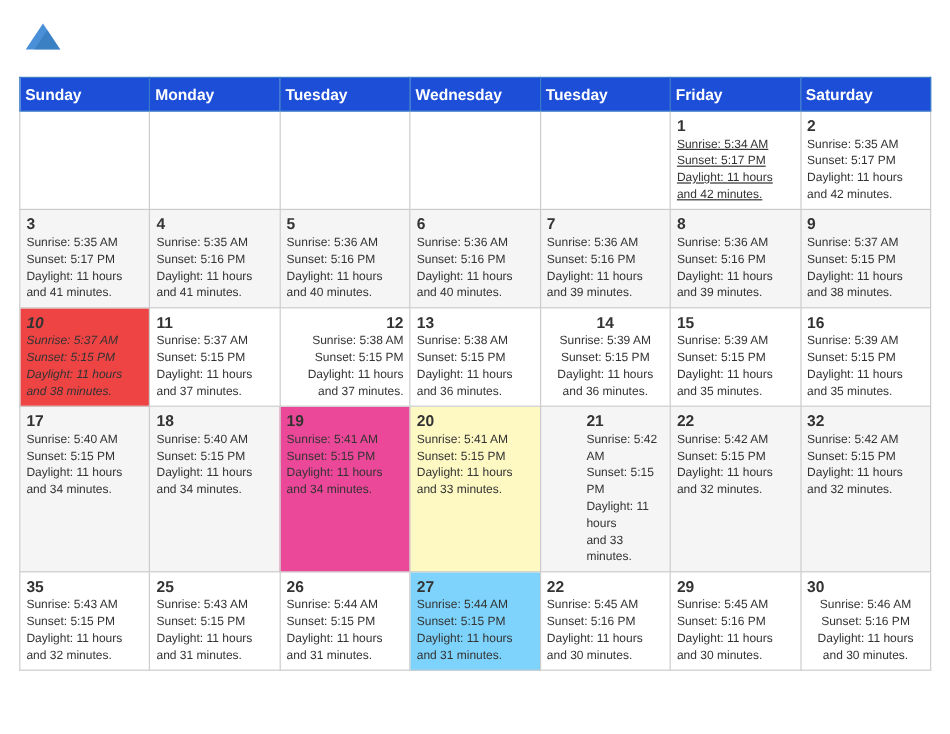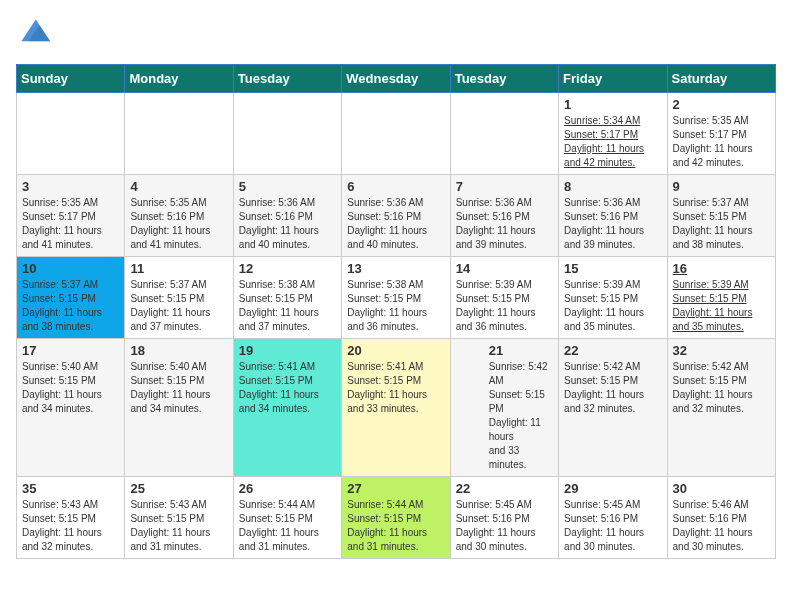--- a/index.html
+++ b/index.html
@@ -51,21 +51,21 @@
     .location {
       font-size: 15px;
       color: #555;
     }
     .calendar {
       width: 100%;
       border-collapse: collapse;
       border: 1px solid #ccc;
     }
     .calendar th {
-      background: #0f766e;
+      background: #1d4ed8;
       color: #fff;
       font-size: 13px;
       font-weight: bold;
       padding: 6px 4px;
       text-align: left;
       border: 1px solid #3a7bc8;
     }
     .calendar td {
       vertical-align: top;
       border: 1px solid #ccc;
@@ -196,63 +196,63 @@
         </td>
         <td style="background: rgb(245, 245, 245);">
           <span class="day-num">9</span>
           <div class="day-info" style="white-space: pre-line;">Sunrise: 5:37 AM
 Sunset: 5:15 PM
 Daylight: 11 hours
 and 38 minutes.</div>
         </td>
       </tr>
       <tr>
-        <td style="background: #0ea5e9;">
+        <td style="background: #ef4444; font-style: italic;">
           <span class="day-num">10</span>
           <div class="day-info" style="white-space: pre-line;">Sunrise: 5:37 AM
 Sunset: 5:15 PM
 Daylight: 11 hours
 and 38 minutes.</div>
         </td>
         <td style="background: rgb(255, 255, 255);">
           <span class="day-num">11</span>
           <div class="day-info" style="white-space: pre-line;">Sunrise: 5:37 AM
 Sunset: 5:15 PM
 Daylight: 11 hours
 and 37 minutes.</div>
         </td>
-        <td style="background: rgb(255, 255, 255);">
+        <td style="background: rgb(255, 255, 255); text-align: right;">
           <span class="day-num">12</span>
           <div class="day-info" style="white-space: pre-line;">Sunrise: 5:38 AM
 Sunset: 5:15 PM
 Daylight: 11 hours
 and 37 minutes.</div>
         </td>
         <td style="background: rgb(255, 255, 255);">
           <span class="day-num">13</span>
           <div class="day-info" style="white-space: pre-line;">Sunrise: 5:38 AM
 Sunset: 5:15 PM
 Daylight: 11 hours
 and 36 minutes.</div>
         </td>
-        <td style="background: rgb(255, 255, 255);">
+        <td style="background: rgb(255, 255, 255); text-align: center;">
           <span class="day-num">14</span>
           <div class="day-info" style="white-space: pre-line;">Sunrise: 5:39 AM
 Sunset: 5:15 PM
 Daylight: 11 hours
 and 36 minutes.</div>
         </td>
         <td style="background: rgb(255, 255, 255);">
           <span class="day-num">15</span>
           <div class="day-info" style="white-space: pre-line;">Sunrise: 5:39 AM
 Sunset: 5:15 PM
 Daylight: 11 hours
 and 35 minutes.</div>
         </td>
-        <td style="background: rgb(255, 255, 255); text-decoration: underline;">
+        <td style="background: rgb(255, 255, 255);">
           <span class="day-num">16</span>
           <div class="day-info" style="white-space: pre-line;">Sunrise: 5:39 AM
 Sunset: 5:15 PM
 Daylight: 11 hours
 and 35 minutes.</div>
         </td>
       </tr>
       <tr>
         <td style="background: rgb(245, 245, 245);">
           <span class="day-num">17</span>
@@ -261,21 +261,21 @@
 Daylight: 11 hours
 and 34 minutes.</div>
         </td>
         <td style="background: rgb(245, 245, 245);">
           <span class="day-num">18</span>
           <div class="day-info" style="white-space: pre-line;">Sunrise: 5:40 AM
 Sunset: 5:15 PM
 Daylight: 11 hours
 and 34 minutes.</div>
         </td>
-        <td style="background: #5eead4;">
+        <td style="background: #ec4899;">
           <span class="day-num">19</span>
           <div class="day-info" style="white-space: pre-line;">Sunrise: 5:41 AM
 Sunset: 5:15 PM
 Daylight: 11 hours
 and 34 minutes.</div>
         </td>
         <td style="background: #fef9c3;">
           <span class="day-num">20</span>
           <div class="day-info" style="white-space: pre-line;">Sunrise: 5:41 AM
 Sunset: 5:15 PM
@@ -319,21 +319,21 @@
 Daylight: 11 hours
 and 31 minutes.</div>
         </td>
         <td style="background: rgb(255, 255, 255);">
           <span class="day-num">26</span>
           <div class="day-info" style="white-space: pre-line;">Sunrise: 5:44 AM
 Sunset: 5:15 PM
 Daylight: 11 hours
 and 31 minutes.</div>
         </td>
-        <td style="background: #bef264;">
+        <td style="background: #7dd3fc;">
           <span class="day-num">27</span>
           <div class="day-info" style="white-space: pre-line;">Sunrise: 5:44 AM
 Sunset: 5:15 PM
 Daylight: 11 hours
 and 31 minutes.</div>
         </td>
         <td style="background: rgb(255, 255, 255);">
           <span class="day-num">22</span>
           <div class="day-info" style="white-space: pre-line;">Sunrise: 5:45 AM
 Sunset: 5:16 PM
@@ -342,20 +342,20 @@
         </td>
         <td style="background: rgb(255, 255, 255);">
           <span class="day-num">29</span>
           <div class="day-info" style="white-space: pre-line;">Sunrise: 5:45 AM
 Sunset: 5:16 PM
 Daylight: 11 hours
 and 30 minutes.</div>
         </td>
         <td style="background: rgb(255, 255, 255);">
           <span class="day-num">30</span>
-          <div class="day-info" style="white-space: pre-line;">Sunrise: 5:46 AM
+          <div class="day-info" style="white-space: pre-line; text-align: center;">Sunrise: 5:46 AM
 Sunset: 5:16 PM
 Daylight: 11 hours
 and 30 minutes.</div>
         </td>
       </tr>
     </tbody>
 </table>
 
 </body></html>

